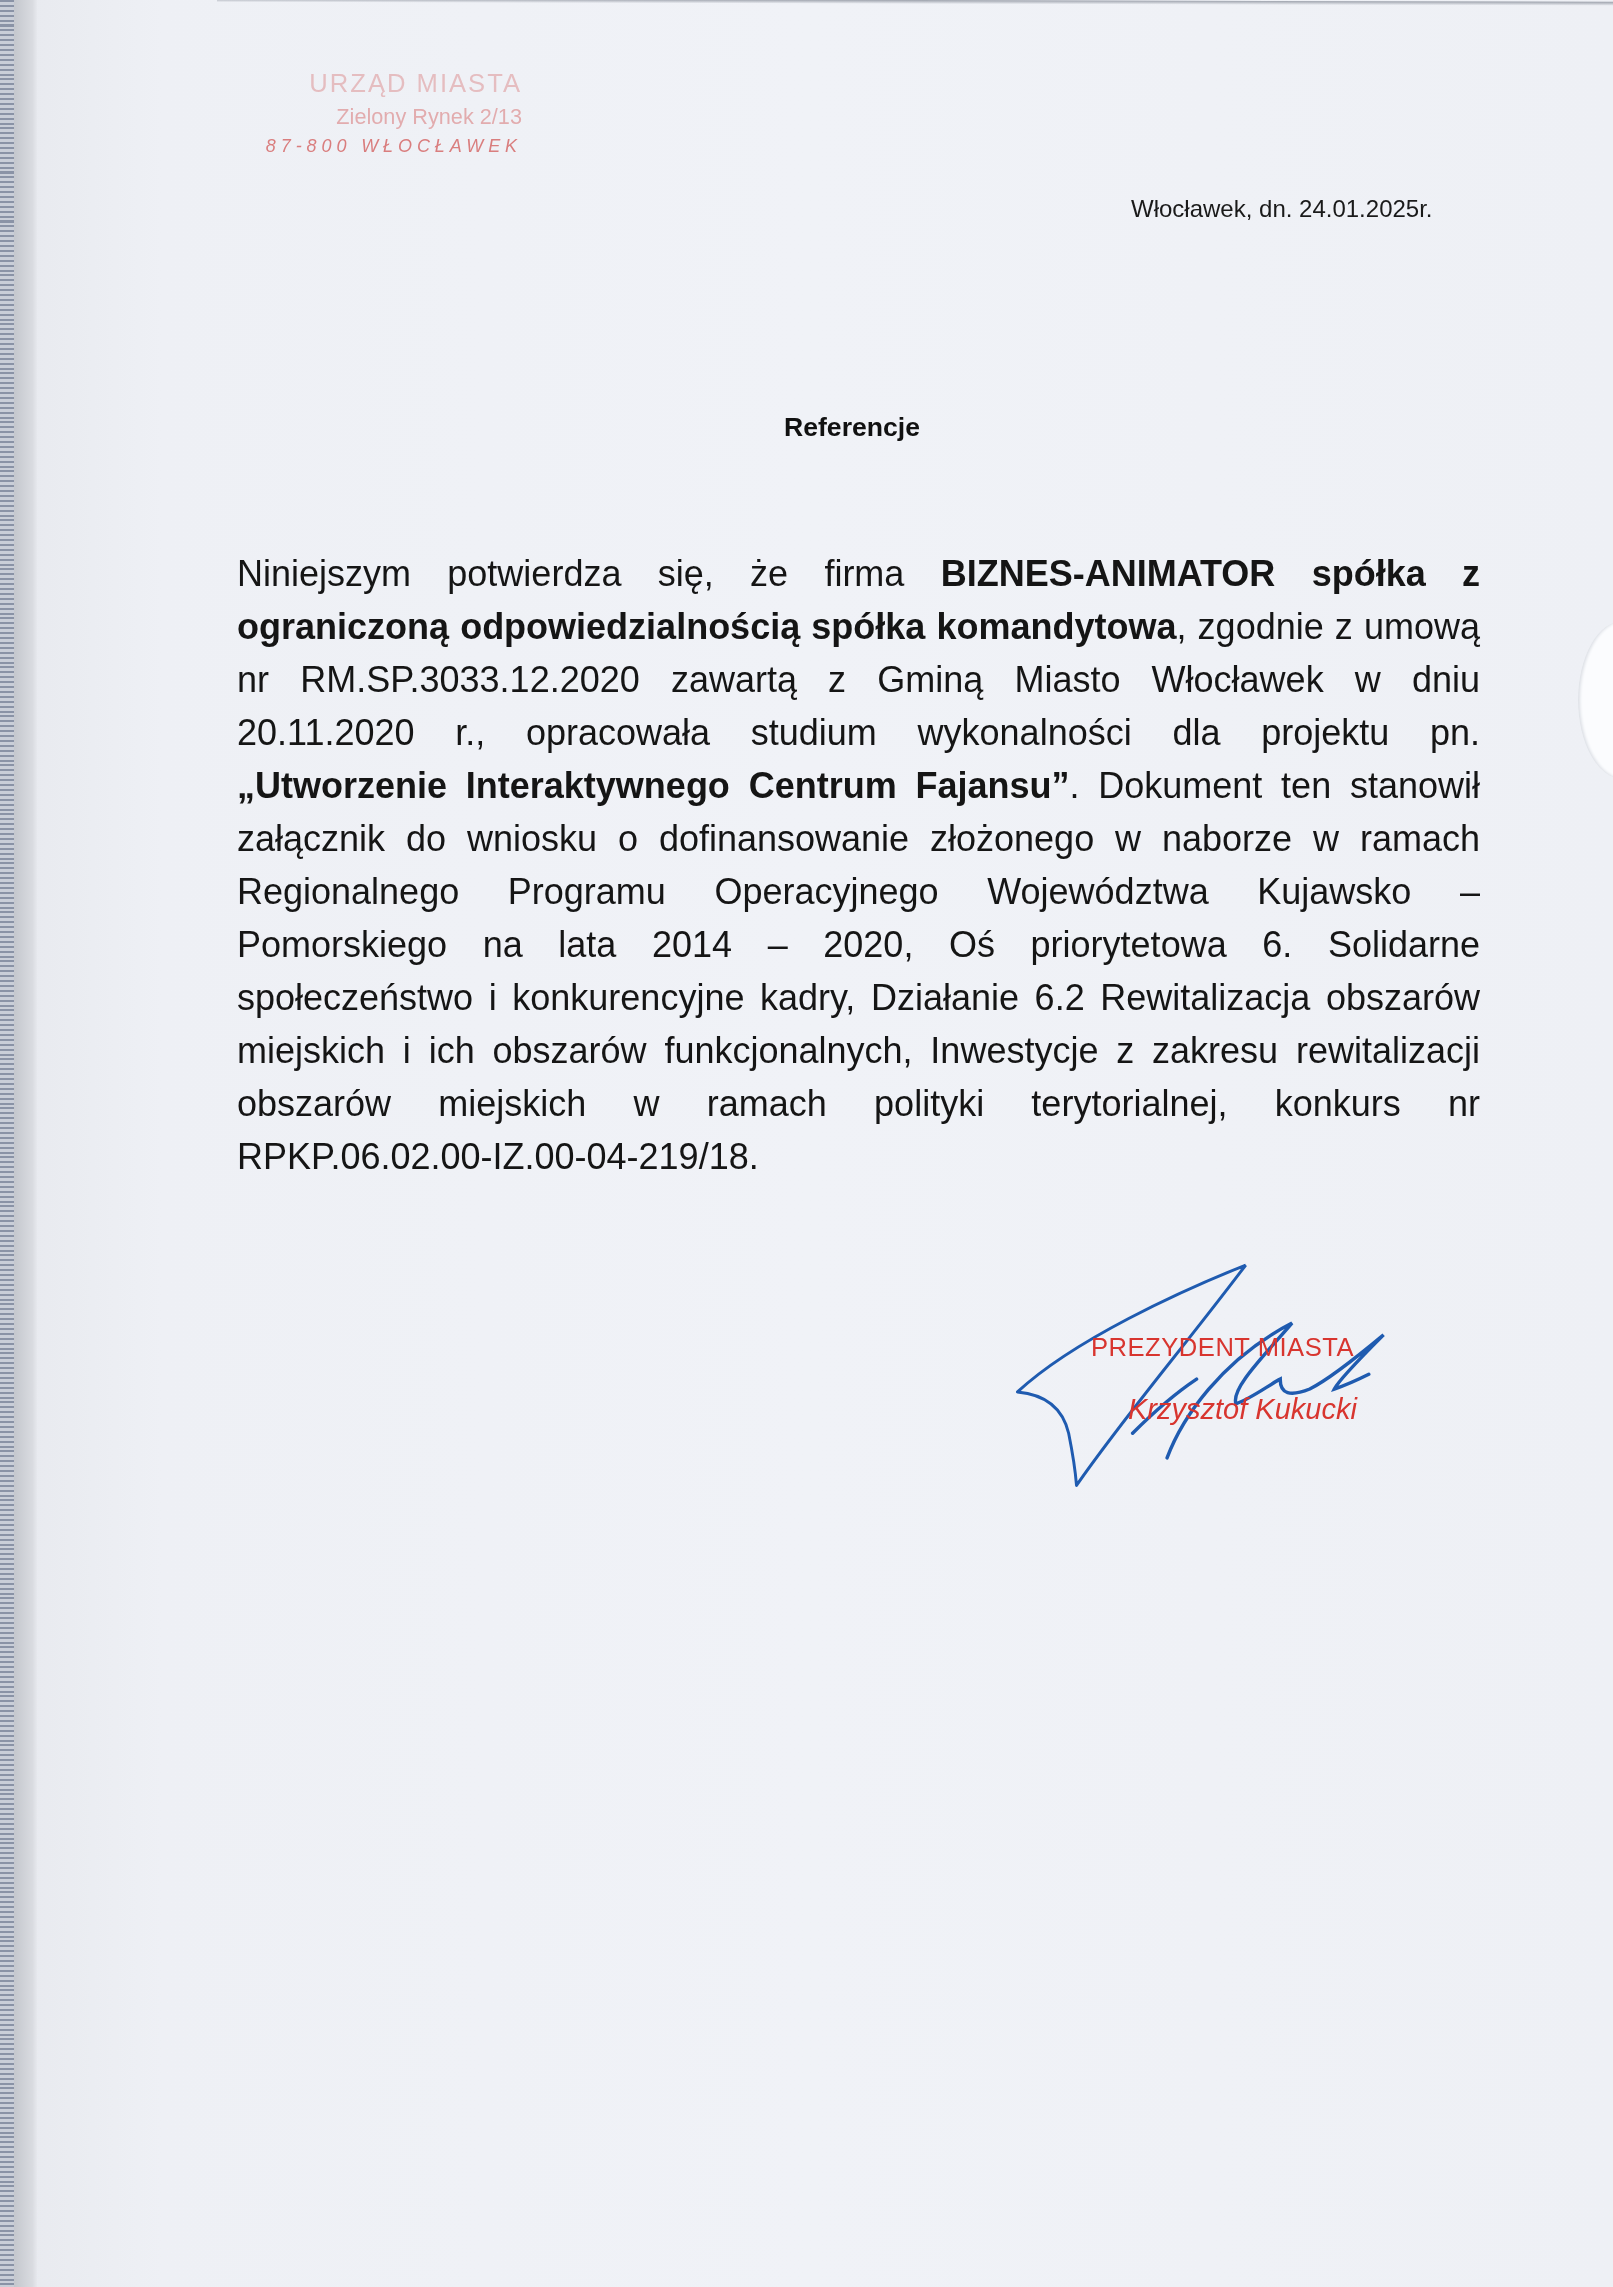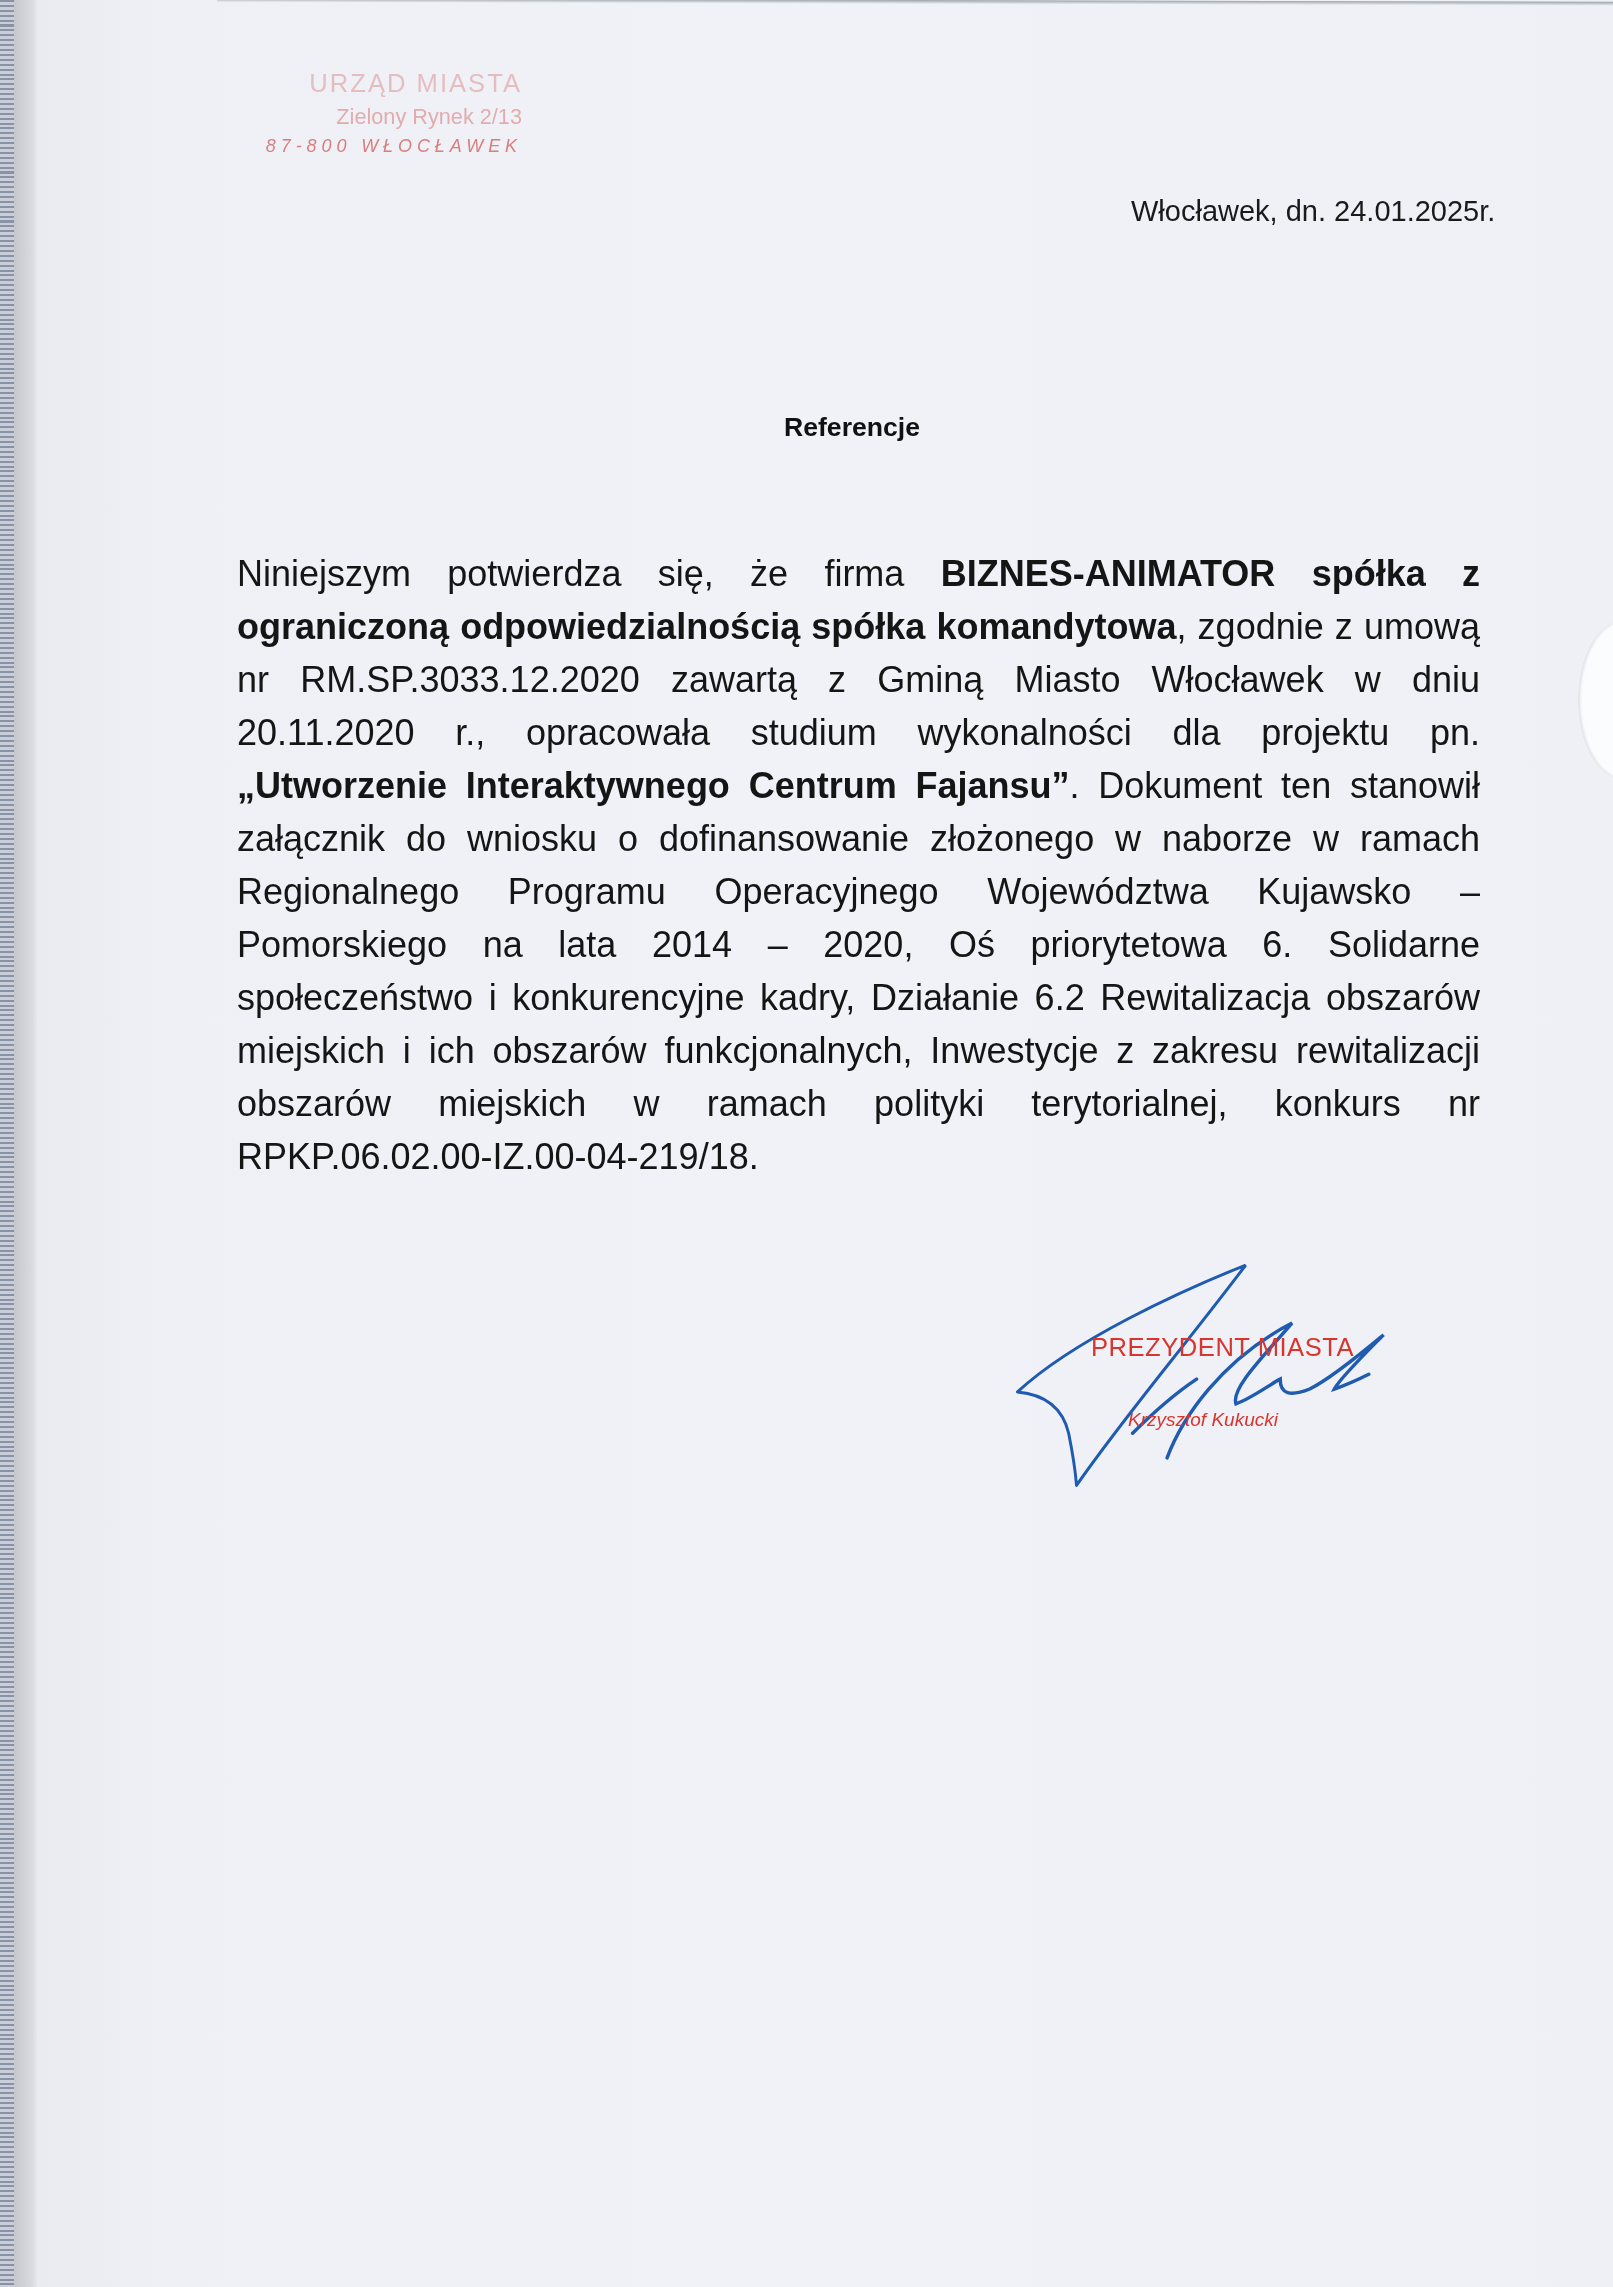--- a/index.html
+++ b/index.html
@@ -30,21 +30,21 @@
       border-radius: 50%; background: #fbfcfe; box-shadow: inset 2px 0 3px #dde0e6;
     }
     .stamp {
       position: absolute; left: 128px; top: 69px; width: 394px;
       color: #d66a6a; opacity: 0.85; text-align: right;
     }
     .stamp .l1 { font-size: 25.6px; letter-spacing: 2px; margin-left: 9.9px; opacity: 0.45; height: 29.6px; }
     .stamp .l2 { font-size: 21.7px; margin-left: 89px; opacity: 0.6; margin-top: 5.9px; }
     .stamp .l3 { font-size: 18px; letter-spacing: 4.9px; margin-top: 5.9px; font-style: italic; }
     .date {
-      position: absolute; left: 1131px; top: 195px; font-size: 29px; color: #1a1a1a;
+      position: absolute; left: 1131px; top: 195px; font-size: 24px; color: #1a1a1a;
     }
     .title {
       position: absolute; left: 0; width: 1704px; top: 412px; text-align: center;
       font-size: 26.6px; font-weight: bold; color: #111;
     }
     .body {
       position: absolute; left: 229px; top: 547px; width: 1243px;
       font-size: 36px; line-height: 53px; color: #151515;
       text-align: justify;
       margin-left: 8px;
@@ -53,21 +53,21 @@
     .body p.indent { text-indent: 99px; }
     .body b { font-weight: bold; }
     .signature {
       position: absolute; left: 985px; top: 1261px; width: 433px; height: 256px;
     }
     .sig-svg { position: absolute; left: 0; top: 0; }
     .sig-title {
       position: absolute; left: 106px; top: 72px; color: #d8352f; font-size: 25.6px; letter-spacing: 0.5px;
     }
     .sig-name {
-      position: absolute; left: 143px; top: 148px; color: #d8352f; font-size: 19px; font-style: italic;
+      position: absolute; left: 143px; top: 132px; color: #d8352f; font-size: 29px; font-style: italic;
     }
   </style>
 </head>
 <body>
 
 <div class="page">
   <div class="binder-edge"></div>
   <div class="binder-shadow"></div>
   <div class="top-edge"></div>
   <div class="punch-hole"></div>

